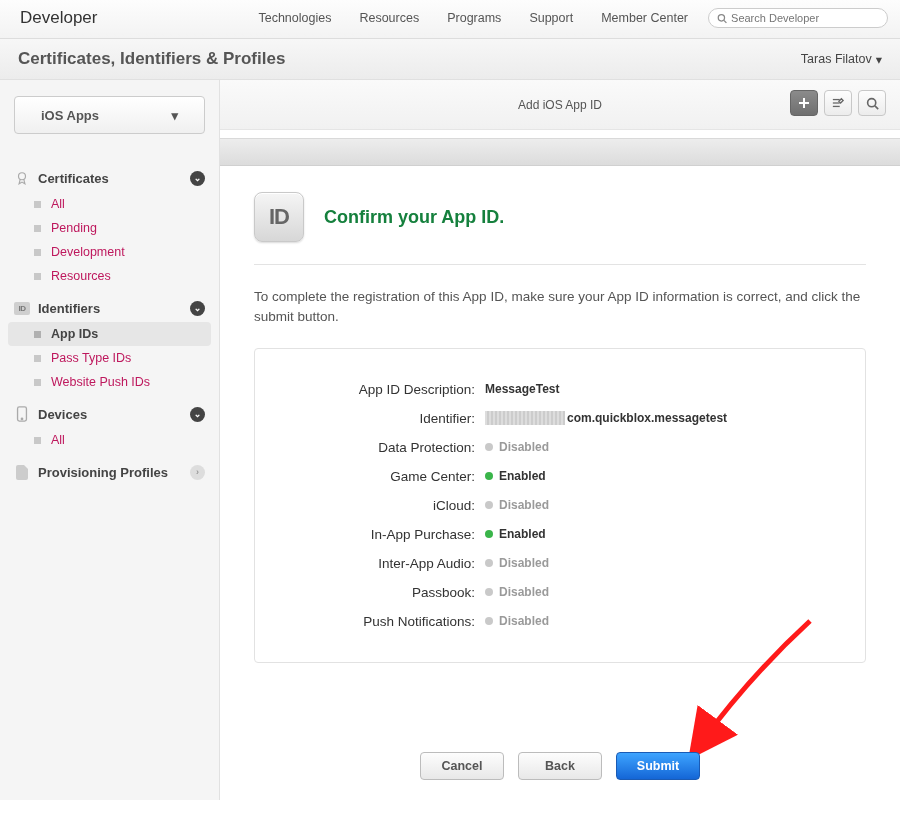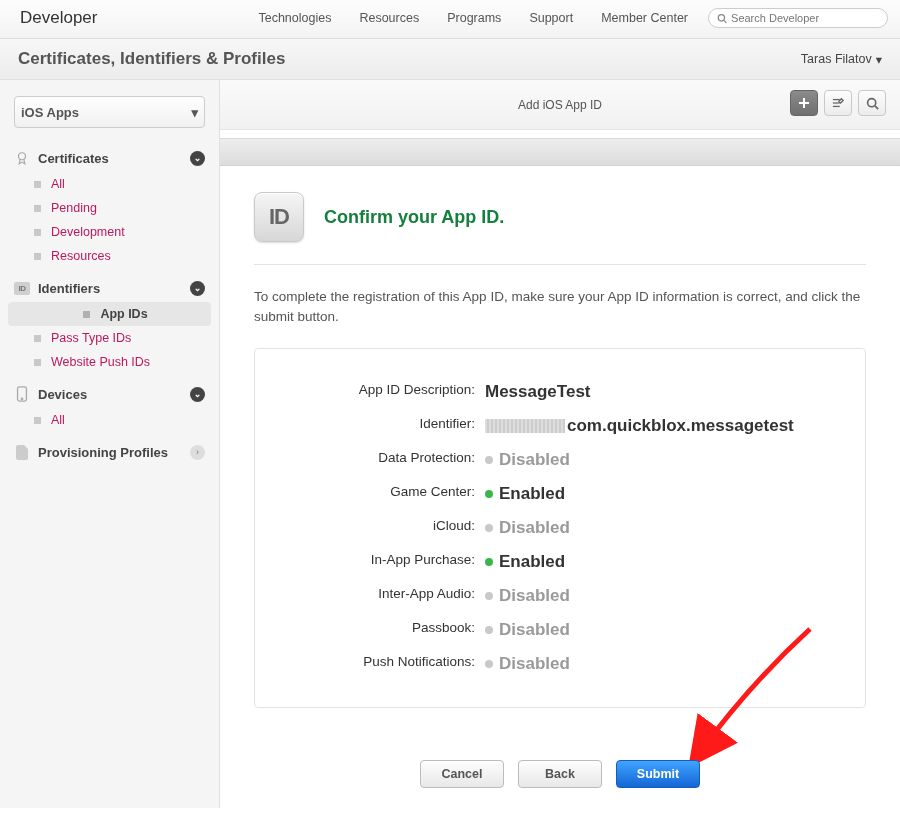--- a/index.html
+++ b/index.html
@@ -15,27 +15,27 @@
   .search-box input { border:none; outline:none; font-size:11px; color:#888; width:100%; margin-left:4px; background:transparent; }
   
   .subhead { display:flex; align-items:center; justify-content:space-between; padding:10px 18px; border-bottom:1px solid #e0e0e0; background:linear-gradient(#f7f7f7,#ececec); }
   .subhead h2 { font-size:17px; font-weight:600; color:#555; }
   .user-drop { font-size:12.5px; color:#444; cursor:pointer; display:flex; align-items:center; gap:4px;}
   
   .layout { display:flex; }
   .sidebar { width:220px; background:#f5f5f5; border-right:1px solid #e1e1e1; padding-top:16px; min-height:720px;}
   .main { flex:1; background:#fff; position:relative;}
   
-  .platform-select { margin:0 14px 16px 14px; height:32px; border:1px solid #ccc; border-radius:4px; background:linear-gradient(#fff,#f0f0f0); display:flex; align-items:center; justify-content:space-between; padding:0 6px; font-weight:bold; color:#555; cursor:pointer;}
+  .platform-select { margin:0 14px 30px 14px; height:38px; border:1px solid #ccc; border-radius:4px; background:linear-gradient(#fff,#f0f0f0); display:flex; align-items:center; justify-content:space-between; padding:0 26px; font-weight:bold; color:#555; cursor:pointer;}
   .side-group { margin-bottom:6px; }
   .side-group-h { display:flex; align-items:center; padding:6px 14px; font-weight:bold; color:#444; cursor:pointer;}
   .side-group-h .sicon { width:16px; height:16px; display:flex; align-items:center; justify-content:center; margin-right:8px; }
   .side-group-h .chev { margin-left:auto; }
   .side-item { display:flex; align-items:center; padding:5px 14px 5px 34px; color:#be185d; cursor:pointer; font-size:12.5px;}
-  .side-item.active { background:#e6e6e6; border-radius:4px; margin:0 8px; padding-left:26px; font-weight:bold; color:#444;justify-content:center;}
+  .side-item.active { background:#e6e6e6; border-radius:4px; margin:0 8px; padding-left:26px; font-weight:bold; color:#444;}
   .bullet { width:7px; height:7px; background:#c8c8c8; margin-right:10px; }
   .side-item.active .bullet{ background:#b0b0b0;}
   .chev-circle { width:15px; height:15px; border-radius:50%; background:#444; color:#fff; display:flex; align-items:center; justify-content:center; font-size:9px;}
   .chev-circle.light { background:#ddd; color:#999;}
   .id-badge { width:16px; height:13px; border-radius:2px; background:#cfcfcf; color:#777; font-size:8px; font-weight:bold; display:flex; align-items:center; justify-content:center; letter-spacing:-0.5px;}
   
   .main-head { position:relative; display:flex; align-items:center; justify-content:center; height:50px; border-bottom:1px solid #e5e5e5; background:linear-gradient(#fafafa,#f1f1f1); }
   .main-head h1 { font-size:12px; font-weight:500; color:#555;text-align:center;}
   .main-head .tools { position:absolute; right:14px; top:10px; display:flex; gap:6px; }
   .tool-btn { width:28px; height:26px; border:1px solid #c8c8c8; border-radius:4px; background:linear-gradient(#fdfdfd,#ececec); display:flex; align-items:center; justify-content:center; cursor:pointer; color:#666;}
@@ -44,21 +44,21 @@
   
   .content { padding:26px 34px 100px 34px; }
   .confirm-row { display:flex; align-items:center; gap:20px; padding-bottom:22px; border-bottom:1px solid #e3e3e3;}
   .id-tile { width:50px; height:50px; border-radius:8px; background:linear-gradient(#f5f5f5,#d7d7d7); border:1px solid #c9c9c9; display:flex; align-items:center; justify-content:center; box-shadow: inset 0 1px 0 #fff, 0 1px 2px rgba(0,0,0,.15);}
   .id-tile span { font-weight:bold; font-size:22px; color:#666; letter-spacing:-1px;}
   .confirm-row h3 { font-size:18px; font-weight:bold; color:#15803d;}
   .instruction { margin:22px 0 20px 0; color:#555; line-height:1.5; font-size:13.5px;}
   .info-box { border:1px solid #e2e2e2; border-radius:4px; padding:26px 20px 26px 20px;}
   .info-row { display:flex; padding:7px 0; }
   .info-label { width:210px; text-align:right; color:#333; font-size:13.5px; padding-right:10px;}
-  .info-val { flex:1; font-weight:bold; color:#333; font-size:17px; display:flex; align-items:center;}
+  .info-val { flex:1; font-weight:bold; color:#333; font-size:12px; display:flex; align-items:center;}
   .status-dot { width:8px; height:8px; border-radius:50%; margin-right:6px;}
   .status-dot.green { background:#3ab54a;}
   .status-dot.grey { background:#c9c9c9;}
   .grey-text { color:#9a9a9a;}
   .obscured { display:inline-block; width:80px; height:14px; background:repeating-linear-gradient(90deg,#ddd,#ddd 2px,#ccc 2px,#ccc 4px); margin-right:2px; vertical-align:middle;}
   
   .footer { position:absolute; bottom:20px; left:0; right:0; display:flex; justify-content:center; gap:14px;}
   .btn { min-width:84px; height:28px; border-radius:4px; border:1px solid #bcbcbc; background:linear-gradient(#fdfdfd,#e8e8e8); color:#555; font-size:12.5px; font-weight:bold; cursor:pointer; display:flex; align-items:center; justify-content:center;}
   .btn.primary { background:linear-gradient(#3ea4ff,#1466d6); border-color:#1a5bb5; color:#fff;}
   

